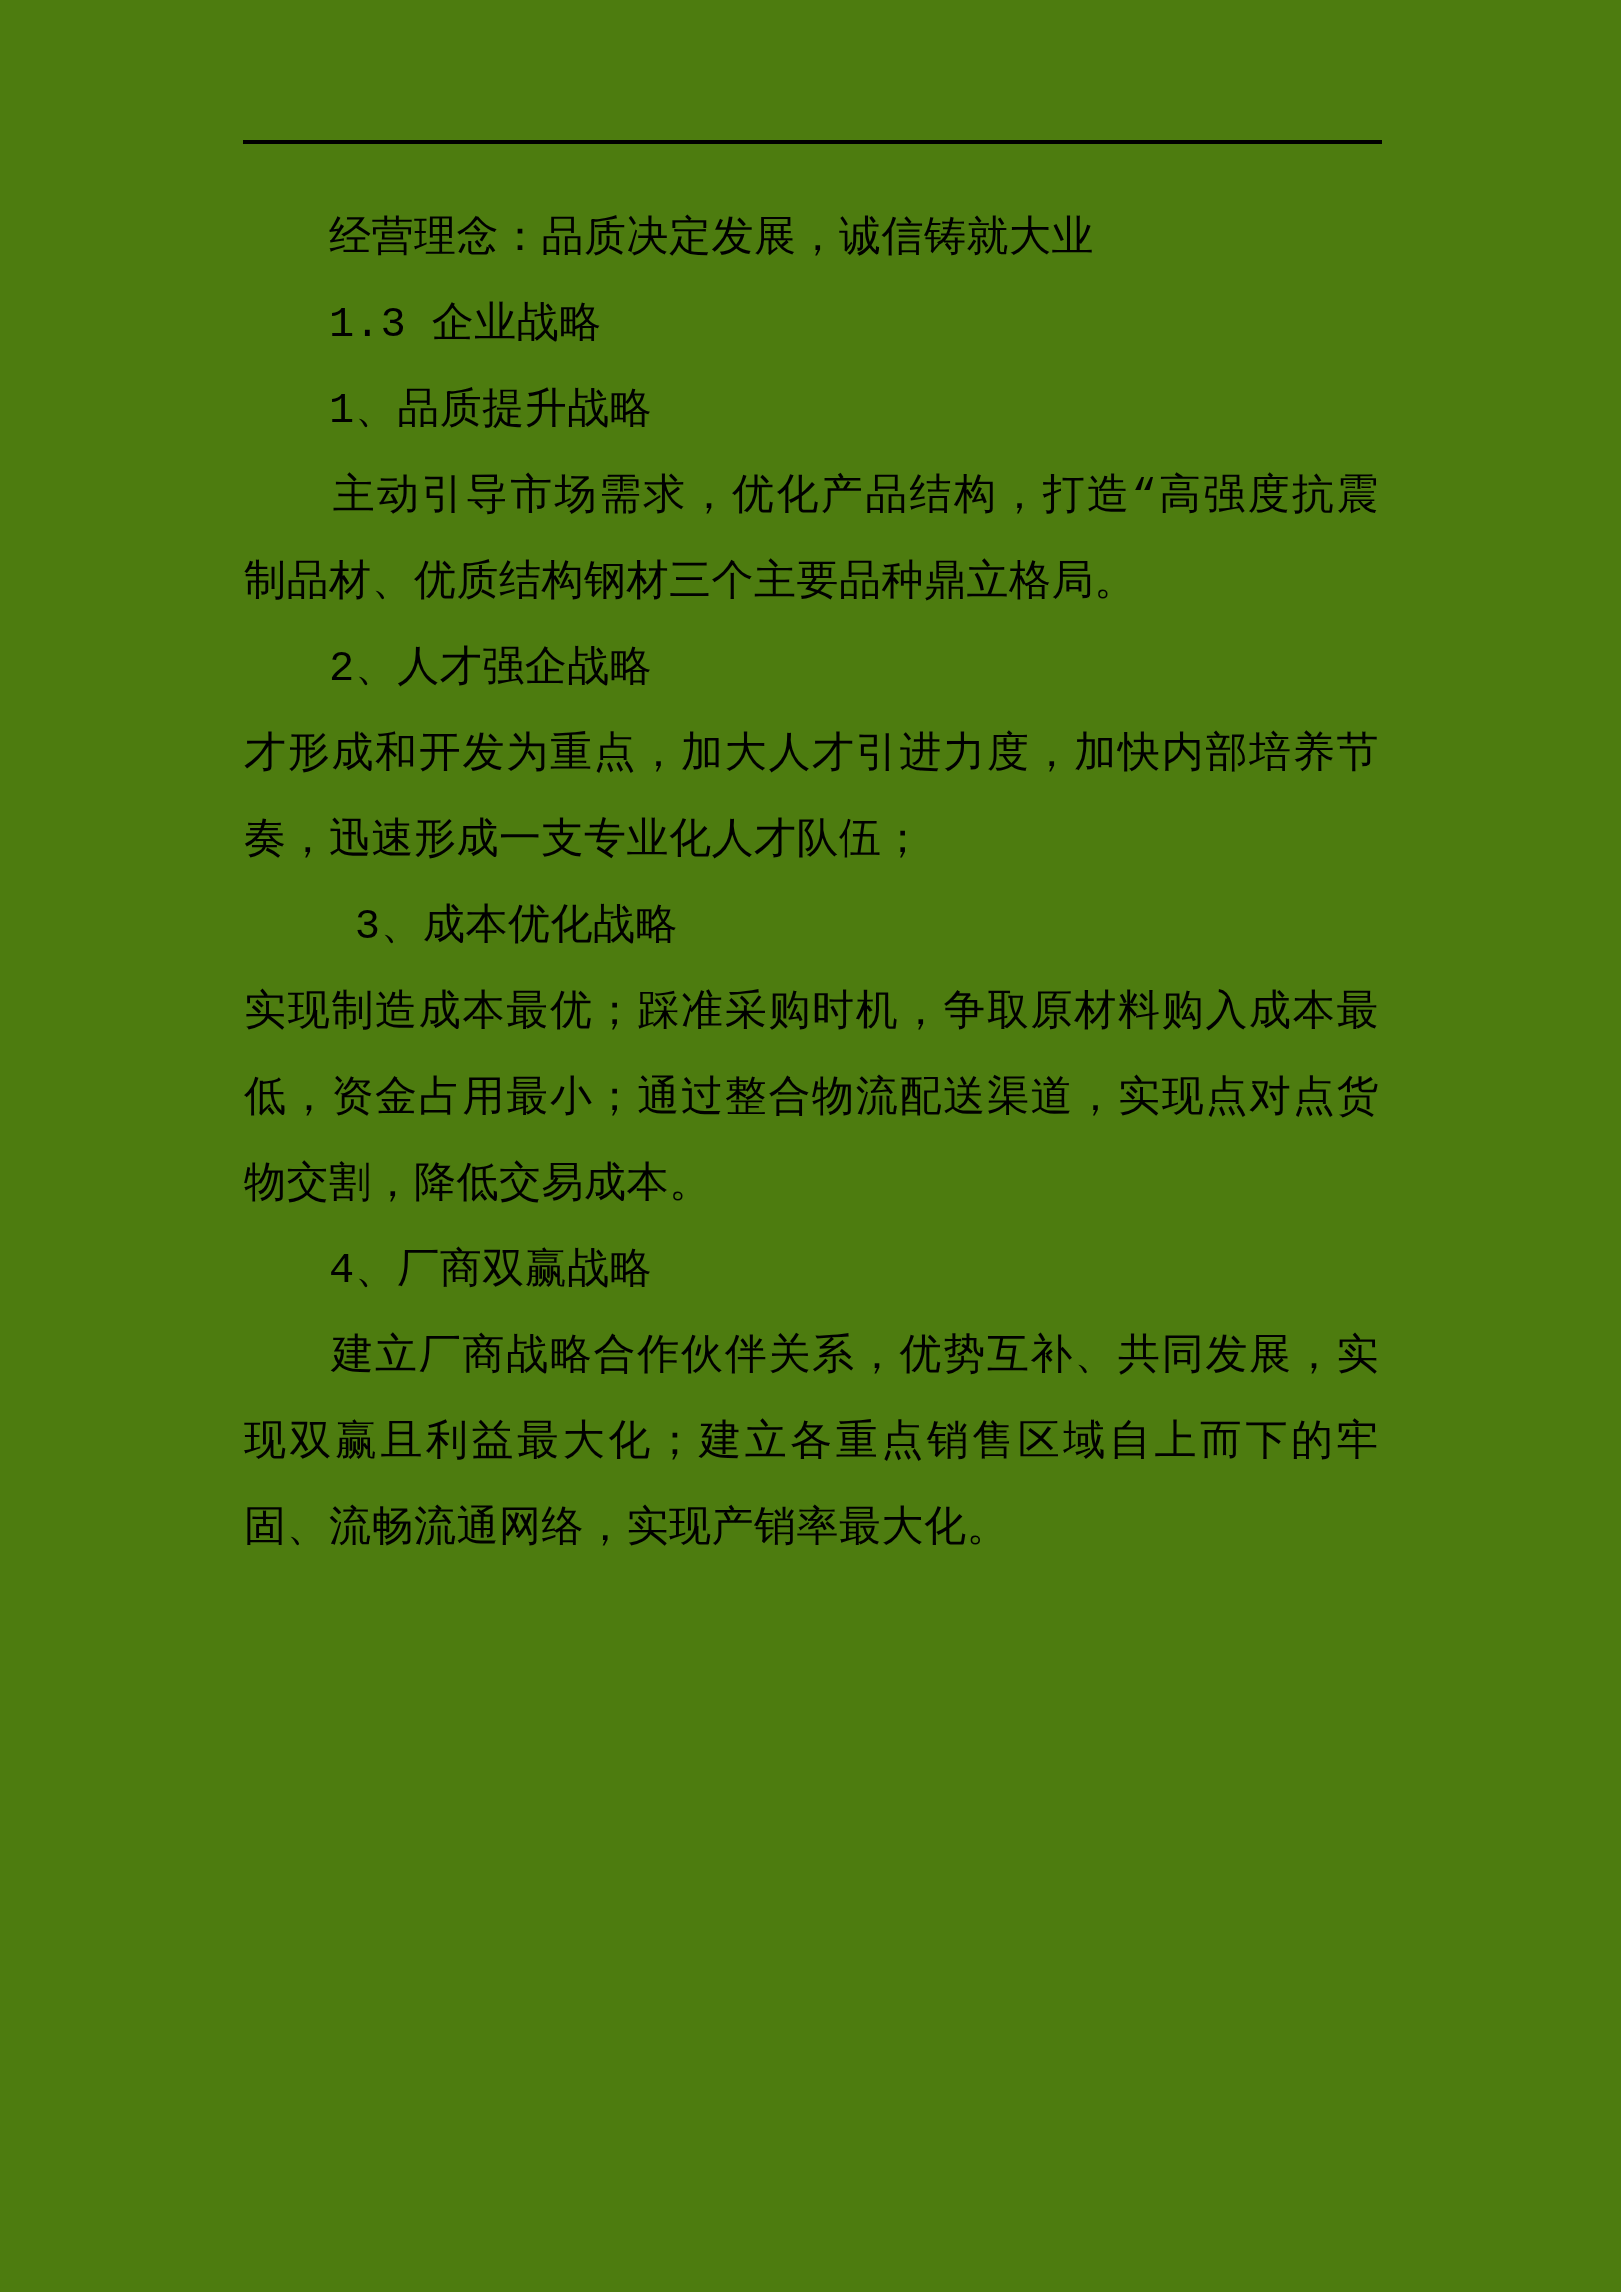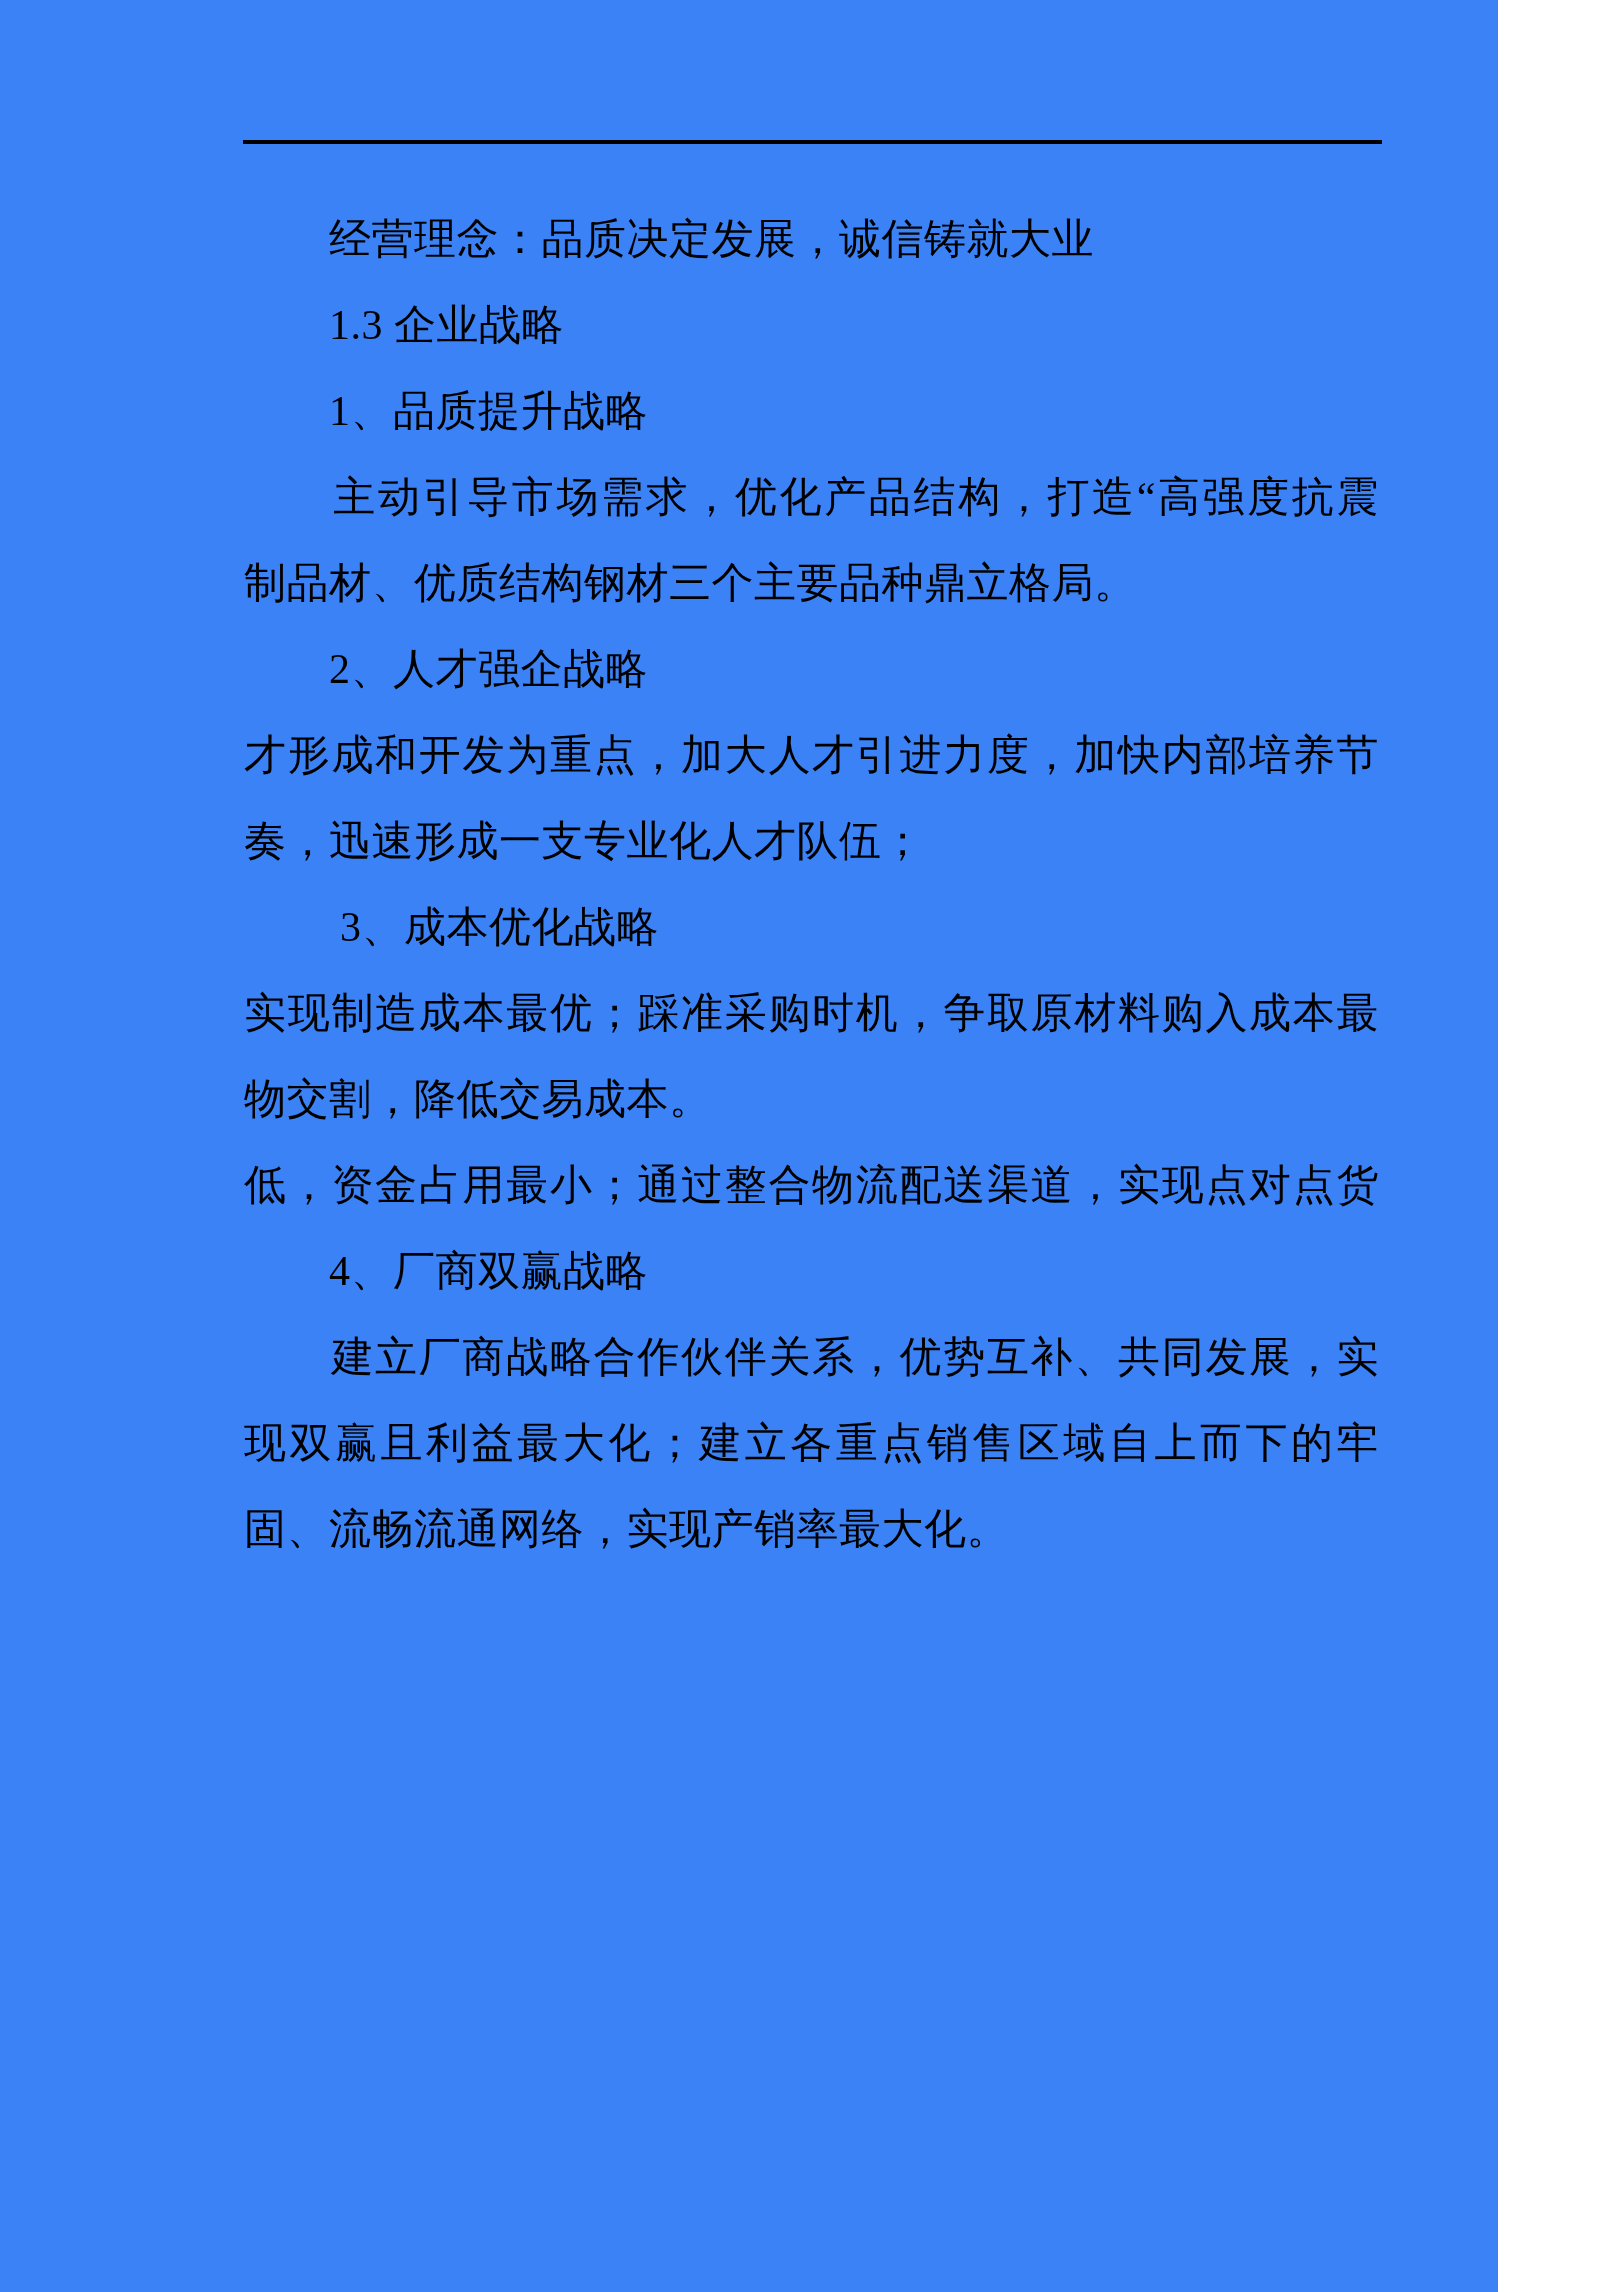--- a/index.html
+++ b/index.html
@@ -3,25 +3,25 @@
 <meta charset="utf-8">
 <title>Document</title>
 <style>
   html, body {
     margin: 0;
     padding: 0;
     background: #ffffff;
   }
   .page {
     position: relative;
-    width: 1498px;
+    width: 1621px;
     height: 2293px;
-    background: #3b82f6;
+    background: #4d7c0f;
     overflow: hidden;
-    font-family: Liberation Serif, serif;
+    font-family: Liberation Mono, monospace;
     color: #000000;
   }
   .header-rule {
     position: absolute;
     left: 243px;
     top: 140px;
     width: 1139px;
     height: 3.9px;
     background: #000000;
   }
@@ -53,21 +53,21 @@
       <div class="line">　　经营理念：品质决定发展，诚信铸就大业</div>
       <div class="line">　　1.3 企业战略</div>
       <div class="line">　　1、品质提升战略</div>
       <div class="line stretch">　　主动引导市场需求，优化产品结构，打造“高强度抗震</div>
       <div class="line">制品材、优质结构钢材三个主要品种鼎立格局。</div>
       <div class="line">　　2、人才强企战略</div>
       <div class="line stretch">才形成和开发为重点，加大人才引进力度，加快内部培养节</div>
       <div class="line">奏，迅速形成一支专业化人才队伍；</div>
       <div class="line">　　 3、成本优化战略</div>
       <div class="line stretch">实现制造成本最优；踩准采购时机，争取原材料购入成本最</div>
+      <div class="line stretch">低，资金占用最小；通过整合物流配送渠道，实现点对点货</div>
       <div class="line">物交割，降低交易成本。</div>
-      <div class="line stretch">低，资金占用最小；通过整合物流配送渠道，实现点对点货</div>
       <div class="line">　　4、厂商双赢战略</div>
       <div class="line stretch">　　建立厂商战略合作伙伴关系，优势互补、共同发展，实</div>
       <div class="line stretch">现双赢且利益最大化；建立各重点销售区域自上而下的牢</div>
       <div class="line">固、流畅流通网络，实现产销率最大化。</div>
     </div>
 </div>
 
 
 </body></html>

